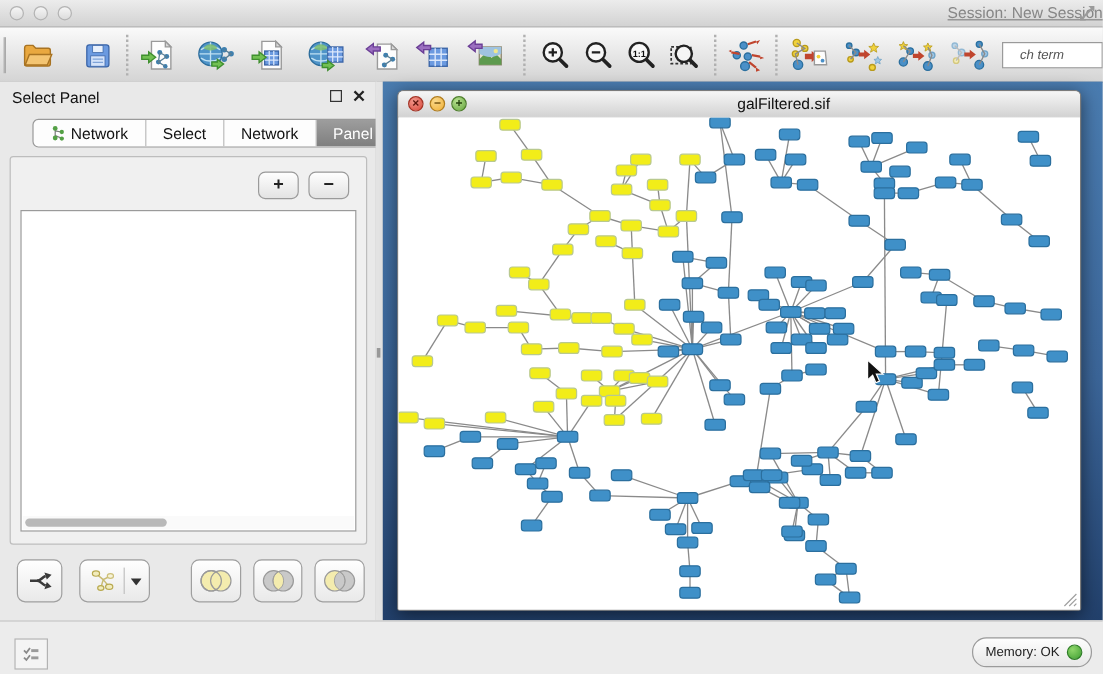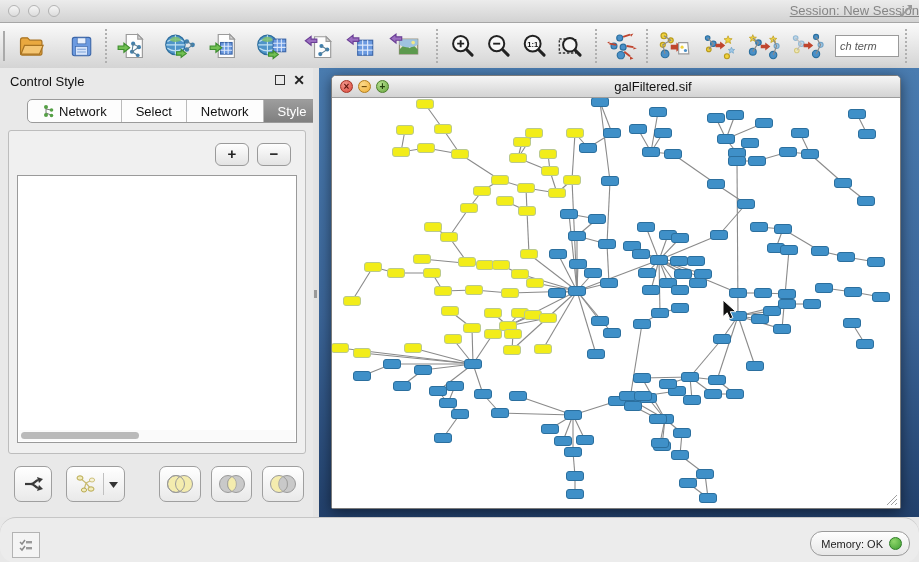--- a/index.html
+++ b/index.html
@@ -16,21 +16,21 @@
   #fs-arrows{right:5px;top:3px;width:16px;height:16px;color:#9a9a9a;}
 
   
   #toolbar{left:0;top:23px;width:919px;height:45px;
     background:linear-gradient(#fafafa,#d4d4d4);border-bottom:1px solid #979797;
     display:flex;align-items:center;}
   .tb-grip{width:7px;height:30px;margin-left:3px;border-left:1px solid #aaa;border-right:1px solid #aaa;}
   .tb-btn{width:36px;height:36px;display:flex;align-items:center;justify-content:center;flex:0 0 auto;}
   .tb-sep{width:1px;height:34px;border-left:2px dotted #b0b0b0;margin:0 6px;flex:0 0 auto;}
   #search-field{width:54px;height:20px;border:1px solid #9a9a9a;background:#fff;
-    font-style:italic;color:#555;font-size:11px;padding:0 4px;font-family:"Liberation Sans",sans-serif;}
+    font-style:italic;color:#555;font-size:11px;padding:0 14px;font-family:"Liberation Sans",sans-serif;}
 
   
   #control-panel{left:0;top:68px;width:313px;height:449px;background:#e9e9e9;border-right:1px solid #c9c9c9;}
   #cp-title{left:10px;top:6px;color:#111;font-size:13px;}
   #cp-float{right:28px;top:7px;width:10px;height:10px;border:1.5px solid #333;box-sizing:border-box;}
   #cp-close{right:8px;top:4px;font-size:14px;font-weight:bold;color:#222;}
   #cp-tabs{left:27px;top:31px;height:22px;display:flex;border:1px solid #9a9a9a;border-radius:5px;
     background:#fdfdfd;overflow:hidden;}
   .cp-tab{padding:0 14px;display:flex;align-items:center;gap:5px;font-size:13px;color:#111;
     border-right:1px solid #bbb;}
@@ -69,21 +69,21 @@
   .nf-dot{top:4px;width:13px;height:13px;border-radius:50%;box-sizing:border-box;
     font-size:10px;line-height:11px;text-align:center;font-weight:bold;}
   #nf-close{left:8px;background:radial-gradient(circle at 35% 30%,#f3988d,#d8473a);border:1px solid #a53325;color:#5d140c;}
   #nf-min{left:26px;background:radial-gradient(circle at 35% 30%,#fbd98a,#efaf35);border:1px solid #b17d1d;color:#6b4a08;}
   #nf-max{left:44px;background:radial-gradient(circle at 35% 30%,#b6e08f,#67a63f);border:1px solid #4d7e2b;color:#24420e;}
   #graph-area{left:0;top:22px;width:568px;height:410px;overflow:hidden;background:#fff;}
   #graph-svg{width:100%;height:100%;display:block;}
   #resize-grip{right:2px;bottom:2px;width:12px;height:12px;}
 
   
-  #statusbar{left:0;top:517px;width:919px;height:45px;background:#ececec;border-top:1px solid #c6c6c6;border-radius:16px;}
+  #statusbar{left:0;top:517px;width:919px;height:45px;background:#ececec;border-top:1px solid #c6c6c6;}
   #task-btn{left:12px;top:14px;width:26px;height:24px;border:1px solid #b3b3b3;background:#f4f4f4;
     display:flex;align-items:center;justify-content:center;}
   #memory-btn{right:9px;top:13px;height:23px;border:1px solid #9b9b9b;border-radius:12px;
     background:linear-gradient(#fefefe,#e7e7e7);display:flex;align-items:center;gap:6px;
     padding:0 7px 0 10px;font-size:11px;color:#222;}
   #memory-led{width:13px;height:13px;border-radius:50%;background:radial-gradient(circle at 35% 30%,#8fd66a,#3f9e33);
     border:1px solid #2e7d26;box-sizing:border-box;}
 </style>
 </head>
 <body>
@@ -297,21 +297,21 @@
     <svg width="26" height="26" viewBox="0 0 24 24">
       <circle cx="12" cy="12" r="11" fill="#e6e6e6"></circle>
       <circle cx="12" cy="12" r="9.5" fill="#3e7fd4" stroke="#2a5ba8"></circle>
       <path d="M5 9c1.5-4 9-5 12-1" stroke="#9fc2f0" stroke-width="1.4" fill="none" opacity=".8"></path>
       <text x="12" y="16.5" font-size="12" text-anchor="middle" fill="#fff" font-weight="bold" font-family="Liberation Serif,serif">?</text>
     </svg>
   </div>
 </div>
 
 <div id="control-panel" class="abs">
-  <div id="cp-title" class="abs">Control Style</div>
+  <div id="cp-title" class="abs">Select Panel</div>
   <div id="cp-float" class="abs"></div>
   <div id="cp-close" class="abs">✕</div>
 
   <div id="cp-tabs" class="abs">
     <div class="cp-tab">
       <svg width="12" height="14" viewBox="0 0 12 14">
         <path d="M4 3v8M4 5l5 1M4 9l5 2" stroke="#7a7a7a" stroke-width="1"></path>
         <circle cx="4" cy="3" r="2" fill="#54a045"></circle>
           <circle cx="4" cy="11" r="2" fill="#54a045"></circle>
         <circle cx="9.5" cy="6" r="1.8" fill="#54a045"></circle>
@@ -319,21 +319,21 @@
       </svg>
       <span>Network</span>
     </div>
     <div class="cp-tab">
       <span>Select</span>
     </div>
     <div class="cp-tab">
       <span>Network</span>
     </div>
     <div class="cp-tab sel">
-      <span>Style</span>
+      <span>Panel</span>
     </div>
   </div>
 
   <div id="sets-panel" class="abs">
     <div class="pm-btn abs" style="right:56px">+</div>
     <div class="pm-btn abs" style="right:14px">−</div>
 
     <div id="sets-list" class="abs">
       <div id="hscroll" class="abs">
         <div id="hthumb" class="abs"></div>

